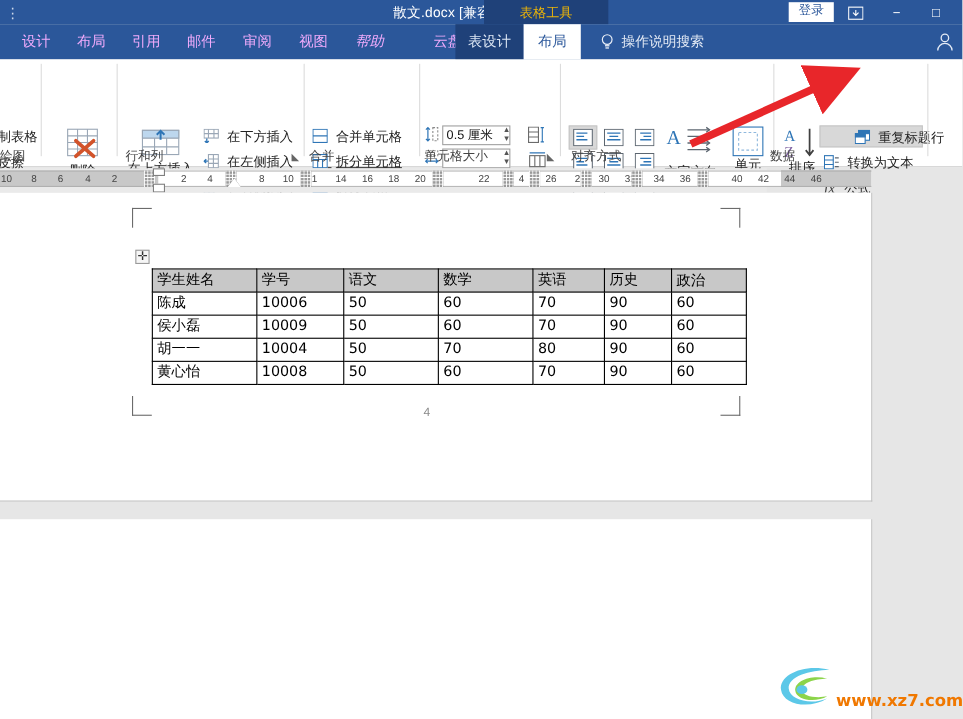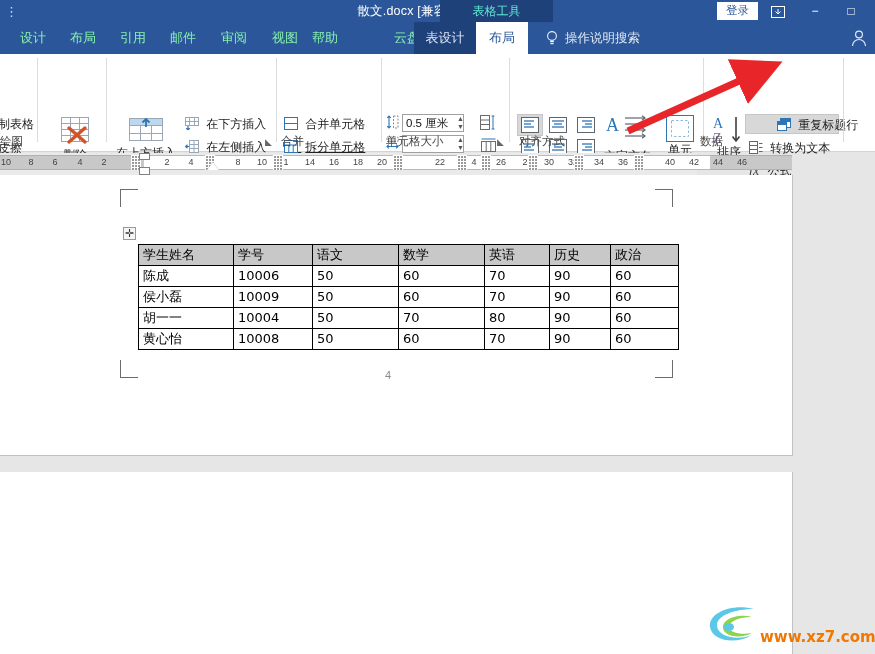--- a/index.html
+++ b/index.html
@@ -19,21 +19,21 @@
   .qat-left {
     position: absolute; left: 0; top: 2px; color: #cdd8ea; font-size: 12px;
   }
   .title-text {
     position: absolute; left: 0; right: 0; top: 3px;
     text-align: center; color: #ffffff; font-size: 12.5px;
     letter-spacing: 0.2px;
   }
   .tabtools-banner {
     position: absolute; left: 440px; top: 0; width: 113px; height: 22px;
-    background: #1f4179; color: #5eead4; font-size: 12px;
+    background: #1f4179; color: #eab308; font-size: 12px;
     text-align: center; line-height: 22px;
   }
   .login-btn {
     position: absolute; right: 117px; top: 2px;
     background: #ffffff; color: #2b579a; font-size: 11.5px;
     padding: 1px 9px 2px; line-height: 15px;
   }
   .win-btn {
     position: absolute; top: 0; width: 36px; height: 22px;
     color: #ffffff; text-align: center; line-height: 22px; font-size: 12px;
@@ -42,21 +42,21 @@
   .win-min    { right: 42px; }
   .win-max    { right: 6px; }
 
   
   .tabstrip {
     position: absolute; top: 22px; left: 0; width: 875px; height: 32px;
     background: #2b579a;
   }
   .tabstrip .tab {
     position: absolute; top: 0; height: 32px; line-height: 32px;
-    color: #86efac; font-size: 13px; padding: 0 10px; white-space: nowrap;
+    color: #f0abfc; font-size: 13px; padding: 0 10px; white-space: nowrap;
   }
   .tabstrip .tab.tt { background: #1f4179; color: #dbe5f3; }
   .tabstrip .tab.active {
     background: #ffffff; color: #2b579a;
   }
   .tell-me {
     position: absolute; top: 0; height: 32px; line-height: 32px;
     color: #e3eaf5; font-size: 12.5px; white-space: nowrap;
   }
   .bulb {
@@ -224,21 +224,21 @@
     <div class="win-btn win-max">□</div>
   </div>
 
   <div class="tabstrip">
     <div class="tab" style="left:10px;">设计</div>
     <div class="tab" style="left:60px;">布局</div>
     <div class="tab" style="left:110px;">引用</div>
     <div class="tab" style="left:160px;">邮件</div>
     <div class="tab" style="left:211px;">审阅</div>
     <div class="tab" style="left:262px;">视图</div>
-    <div class="tab" style="left:302px;">帮助</div>
+    <div class="tab" style="left:313px;font-style:italic;">帮助</div>
     <div class="tab" style="left:384px;">云盘</div>
     <div class="tab tt" style="left:414px;width:62px;text-align:center;padding:0;">表设计</div>
     <div class="tab active" style="left:476px;width:52px;text-align:center;padding:0;">布局</div>
 
     <div class="bulb" style="left:545px;">
       <svg width="14" height="16" viewBox="0 0 14 16">
         <circle cx="7" cy="6" r="4.4" fill="none" stroke="#e8eef7" stroke-width="1.1"></circle>
         <rect x="5" y="11" width="4" height="1.2" fill="#e8eef7"></rect>
         <rect x="5.4" y="13" width="3.2" height="1.2" fill="#e8eef7"></rect>
       </svg>
@@ -315,20 +315,21 @@
     <div class="ribbon-item" style="left:185px; top:108px;">
       <svg width="14" height="13" viewBox="0 0 14 13" style="vertical-align:-2px">
         <rect x="0.5" y="0.5" width="9" height="12" fill="#ffffff" stroke="#9aa7b6"></rect>
         <line x1="5" y1="0.5" x2="5" y2="12.5" stroke="#9aa7b6"></line>
         <line x1="0.5" y1="4.5" x2="9.5" y2="4.5" stroke="#9aa7b6"></line>
         <line x1="0.5" y1="8.5" x2="9.5" y2="8.5" stroke="#9aa7b6"></line>
         <path d="M10 6.5 L13.5 6.5 M11.5 4.7 L13.5 6.5 L11.5 8.3" stroke="#2e75b6" stroke-width="1.2" fill="none"></path>
       </svg>
       <span style="margin-left:4px;">在右侧插入</span>
     </div>
+    <div class="grp-label" style="left:114px; width:160px;">行和列</div>
     <div class="dlg-launch" style="left:265px;">◣</div>
     <div class="grp-sep" style="left:276px;"></div>
 
     <div class="ribbon-item" style="left:284px; top:62px;">
       <svg width="14" height="13" viewBox="0 0 14 13" style="vertical-align:-2px">
         <rect x="0.5" y="0.5" width="13" height="12" fill="#ffffff" stroke="#2e75b6"></rect>
         <line x1="0.5" y1="6.5" x2="13.5" y2="6.5" stroke="#2e75b6"></line>
       </svg>
       <span style="margin-left:4px;">合并单元格</span>
     </div>

